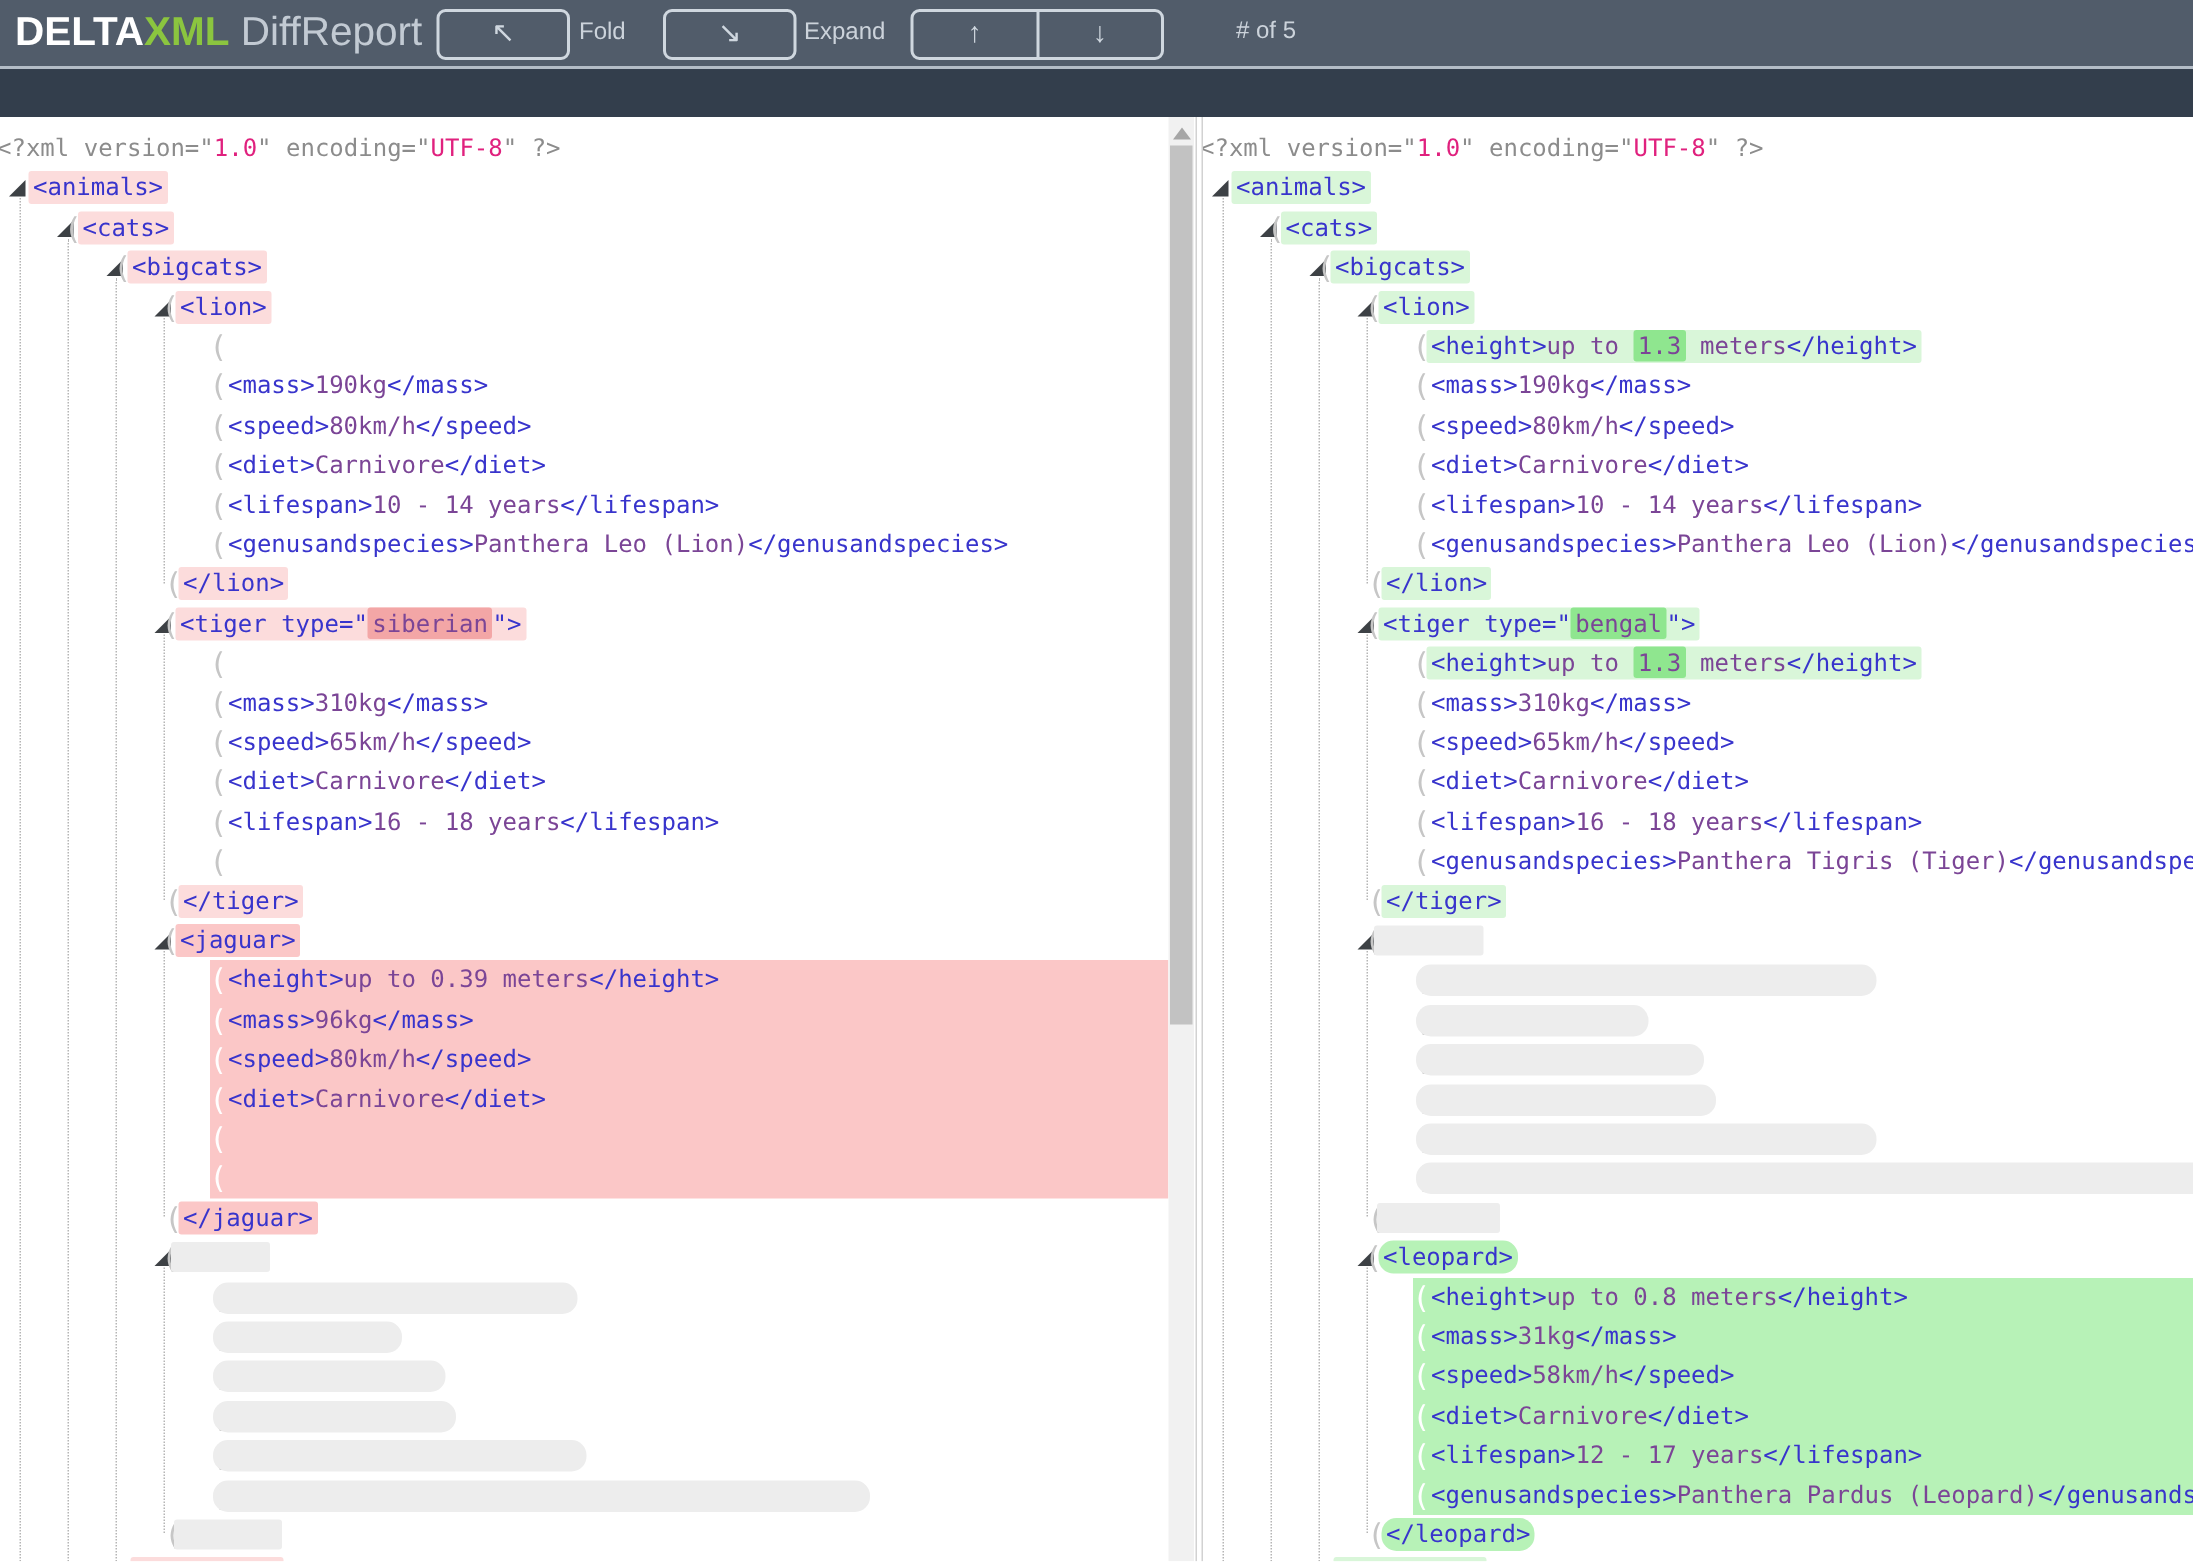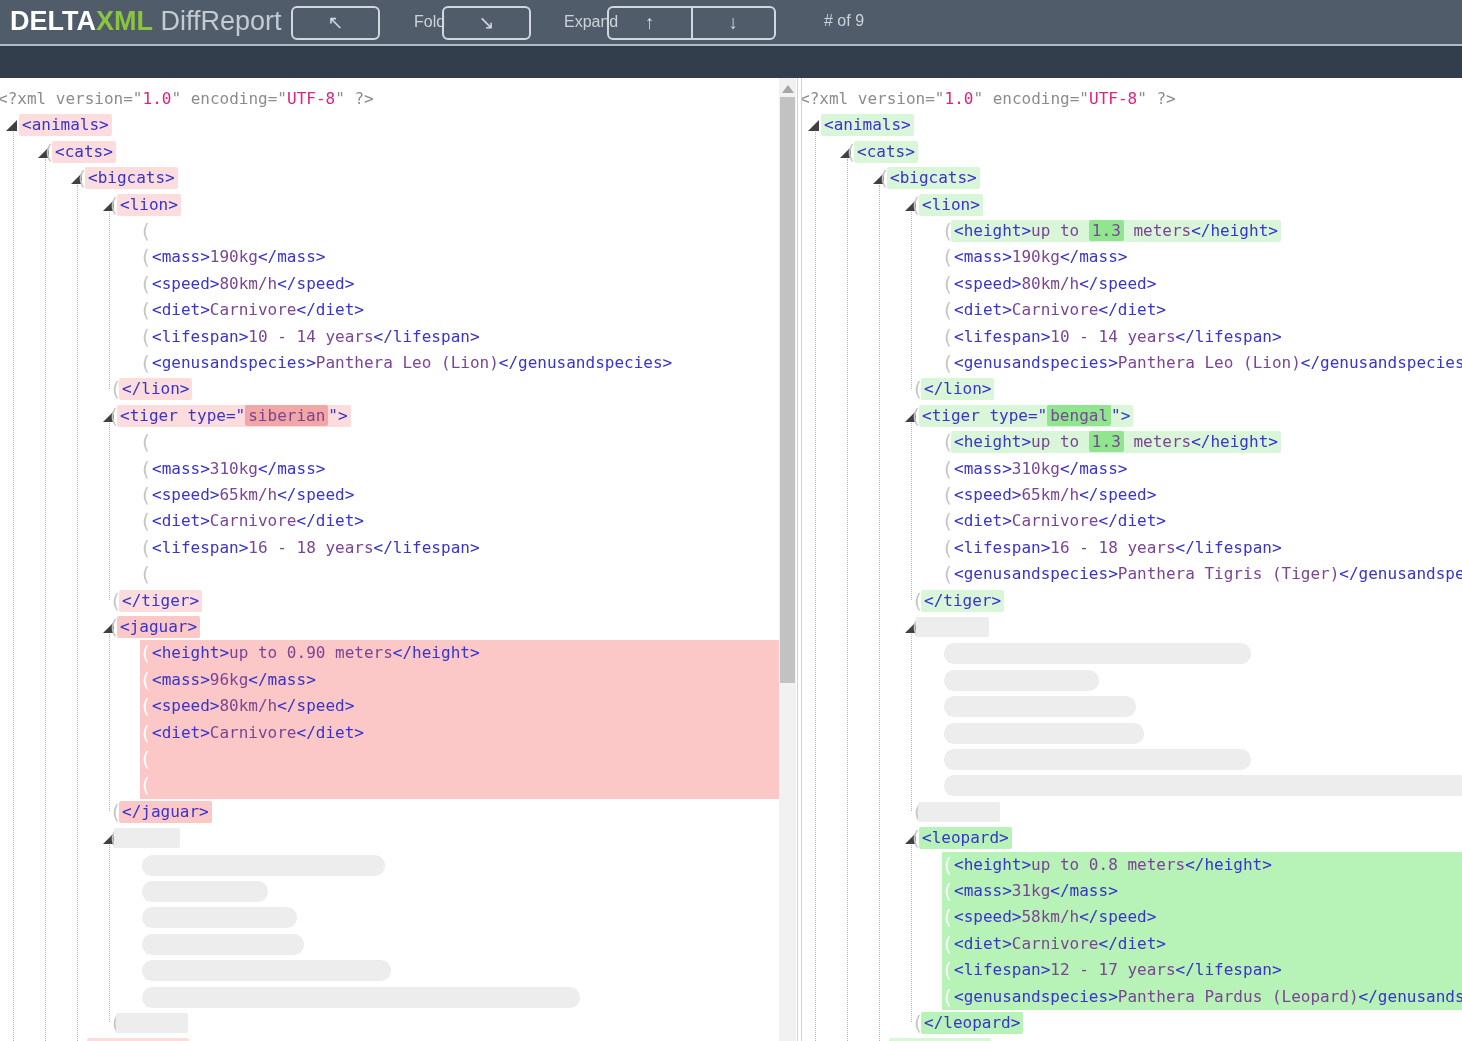--- a/index.html
+++ b/index.html
@@ -8,21 +8,21 @@
   
   #header{position:absolute;left:0;top:0;width:1462px;height:44px;background:#515c6a;
           border-bottom:2px solid #b3bcc6;}
   #logo{position:absolute;left:10px;top:6px;font-size:27px;letter-spacing:0;}
   #logo .delta{color:#ffffff;font-weight:700;}
   #logo .xml{color:#8bc53f;font-weight:700;}
   #logo .product{color:#c2cad3;font-weight:400;}
   .hbtn{position:absolute;top:6px;height:30px;border:2px solid #cfd7df;border-radius:6px;
         background:transparent;color:#cfd7df;font-size:19px;line-height:30px;text-align:center;
         box-sizing:content-box;cursor:pointer;}
-  .hlabel{position:absolute;top:13px;color:#ccd3db;font-size:16px;margin-left:28px;}
+  .hlabel{position:absolute;top:13px;color:#ccd3db;font-size:16px;}
   #nav-pair{position:absolute;left:607px;top:6px;width:165px;height:30px;border:2px solid #cfd7df;
             border-radius:6px;display:flex;}
   #nav-pair .cell{flex:1;color:#cfd7df;font-size:19px;line-height:30px;text-align:center;cursor:pointer;}
   #nav-pair .cell:first-child{border-right:2px solid #cfd7df;}
   #counter{position:absolute;left:824px;top:12px;color:#ccd3db;font-size:16px;}
   #substrip{position:absolute;left:0;top:46px;width:1462px;height:32px;background:#333e4c;}
   
   .panel{position:absolute;top:78px;height:963px;overflow:hidden;background:#fff;
          font-family:"DejaVu Sans Mono",monospace;font-size:16px;}
   #left-panel{left:0;width:779px;}
@@ -31,21 +31,21 @@
   .tri{position:absolute;width:0;height:0;border-left:11px solid transparent;
        border-bottom:11px solid #3d4145;top:8px;cursor:pointer;}
   .fold{position:absolute;top:0px;color:#c6c6c6;font-family:"DejaVu Sans",sans-serif;
         font-size:20px;line-height:26px;cursor:pointer;}
   .fold.white{color:#ffffff;}
   .chip{position:absolute;top:2px;padding:1px 3px 2px 3px;border-radius:2px;line-height:19px;
         white-space:pre;}
   .bg-lp{background:#fcdcdc;}
   .bg-bp{background:#fbc7c7;}
   .bg-lg{background:#d9f6d9;}
-  .bg-bg{background:#b7f2b7;}
+  .bg-bg{background:#b7f2b7;border-radius:10px;}
   .c-d{color:#8c8c8c;}
   .c-v{color:#e0217e;}
   .c-t{color:#3834cc;}
   .c-x{color:#7b4596;}
   .hl-p{background:#f3a6a6;padding:1px 3px;border-radius:2px;}
   .hl-g{background:#8fe68f;padding:1px 3px;border-radius:2px;}
   .band{position:absolute;right:0;}
   .band-p{background:#fbc7c7;}
   .band-g{background:#b7f2b7;}
   .guide{position:absolute;width:0;border-left:1px dotted #b5b5b5;}
@@ -67,21 +67,21 @@
   <div id="header">
     <div id="logo"><span class="delta">DELTA</span><span class="xml">XML</span><span class="product"> DiffReport</span></div>
     <div class="hbtn" style="left:291px;width:85px;"><span>↖</span></div>
     <div class="hlabel" style="left:386px;">Fold</div>
     <div class="hbtn" style="left:442px;width:85px;"><span>↘</span></div>
     <div class="hlabel" style="left:536px;">Expand</div>
     <div id="nav-pair">
       <div class="cell"><span>↑</span></div>
       <div class="cell"><span>↓</span></div>
     </div>
-    <div id="counter"># of 9</div>
+    <div id="counter"># of 5</div>
   </div>
 
   <div id="substrip"></div>
 
   <div id="left-panel" class="panel">
       <div class="guide" style="left: 13px; top: 54px; height: 909px;"></div>
       <div class="guide" style="left: 45px; top: 81px; height: 882px;"></div>
       <div class="guide" style="left: 77px; top: 107px; height: 856px;"></div>
       <div class="guide" style="left: 109px; top: 134px; height: 177px;"></div>
       <div class="guide" style="left: 109px; top: 345px; height: 177px;"></div>
@@ -168,21 +168,21 @@
         <span class="fold" style="left: 112px;">(</span>
         <span class="chip bg-lp" style="left: 119px;"><span class="c-t">&lt;/tiger&gt;</span></span>
       </div>
       <div class="row" style="top: 536px;">
         <span class="tri" style="left: 103px;"></span>
         <span class="fold" style="left: 110px;">(</span>
         <span class="chip bg-bp" style="left: 117px;"><span class="c-t">&lt;jaguar&gt;</span></span>
       </div>
       <div class="row" style="top: 562.4px;">
         <span class="fold white" style="left: 142px;">(</span>
-        <span class="chip" style="left: 149px;"><span class="c-t">&lt;height&gt;</span><span class="c-x">up to 0.90 meters</span><span class="c-t">&lt;/height&gt;</span></span>
+        <span class="chip" style="left: 149px;"><span class="c-t">&lt;height&gt;</span><span class="c-x">up to 0.39 meters</span><span class="c-t">&lt;/height&gt;</span></span>
       </div>
       <div class="row" style="top: 588.8px;">
         <span class="fold white" style="left: 142px;">(</span>
         <span class="chip" style="left: 149px;"><span class="c-t">&lt;mass&gt;</span><span class="c-x">96kg</span><span class="c-t">&lt;/mass&gt;</span></span>
       </div>
       <div class="row" style="top: 615.2px;">
         <span class="fold white" style="left: 142px;">(</span>
         <span class="chip" style="left: 149px;"><span class="c-t">&lt;speed&gt;</span><span class="c-x">80km/h</span><span class="c-t">&lt;/speed&gt;</span></span>
       </div>
       <div class="row" style="top: 641.6px;">

